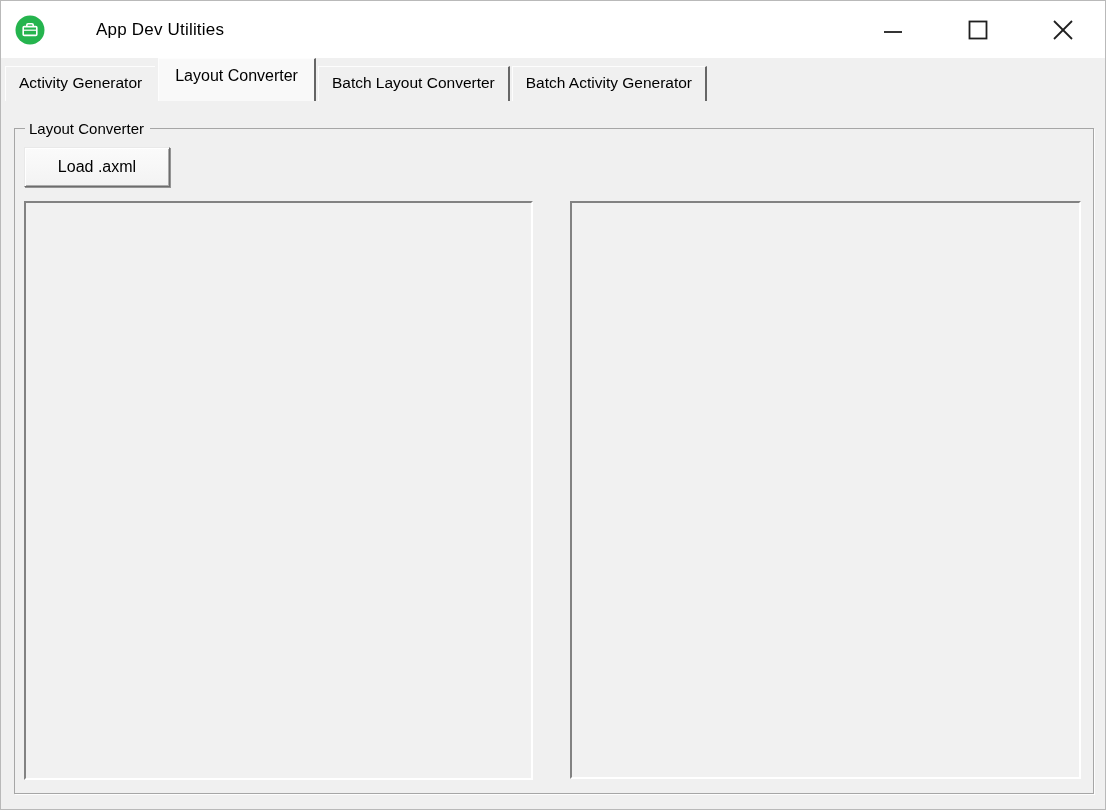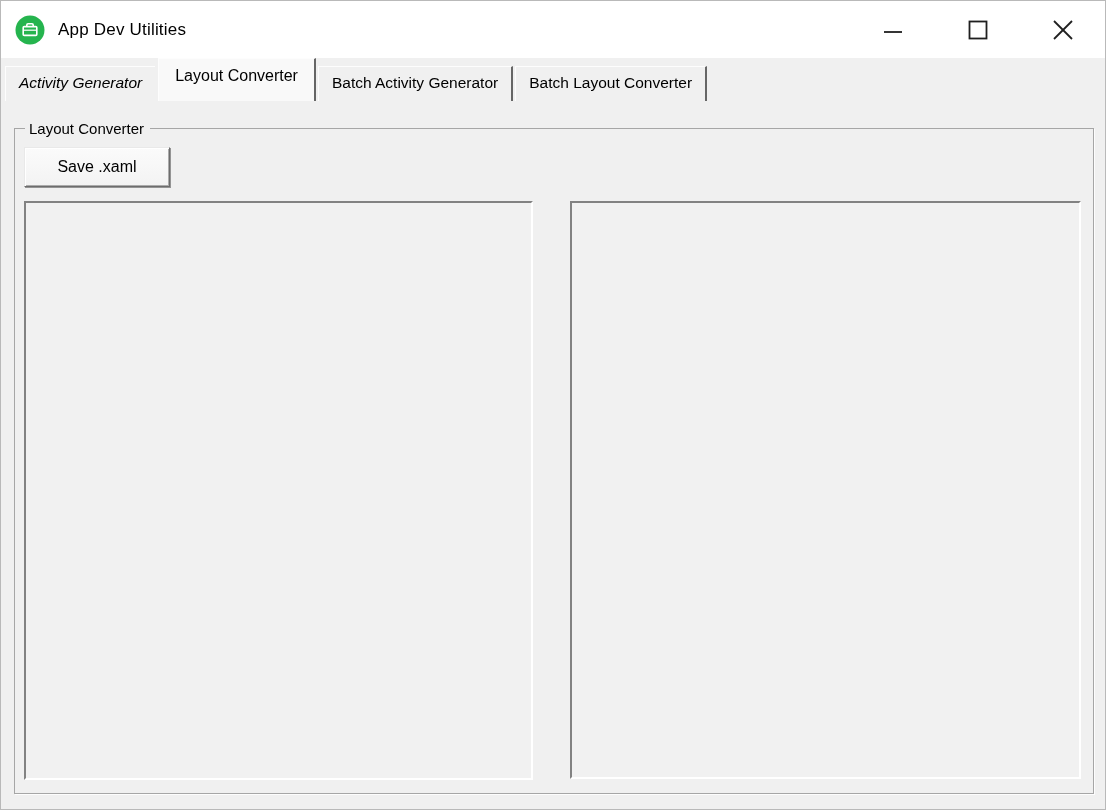--- a/index.html
+++ b/index.html
@@ -18,20 +18,21 @@
     border: 1px solid #b9b9b9;
   }
 
   
   .titlebar {
     position: absolute; left: 0; top: 0; right: 0;
     height: 57px;
     background: #ffffff;
     display: flex; align-items: center;
     padding-left: 14px;
+    gap: 38px;
   }
   .app-icon { width: 30px; height: 30px; flex: 0 0 auto; }
   .window-title {
     margin-left: 13px;
     font-size: 17px;
     letter-spacing: 0.2px;
   }
   .win-controls {
     margin-left: auto;
     height: 100%;
@@ -58,21 +59,21 @@
     padding: 0 13px 3px 13px;
     margin-right: 2px;
     background: #f0f0f0;
     border-top: 1px solid #fdfdfd;
     border-left: 1px solid #fdfdfd;
     border-right: 2px solid #666666;
     font-size: 15.5px;
     white-space: nowrap;
     cursor: default;
   }
-  .tab.no-sep { border-right: none; margin-right: 3px; font-style: italic; }
+  .tab.no-sep { border-right: none; margin-right: 3px; }
   .tab.selected {
     height: 43px;
     padding: 0 16px 8px 16px;
     background: #f9f9f9;
     font-size: 16px;
   }
 
   
   .groupbox {
     position: absolute;
@@ -158,29 +159,29 @@
   </div>
 
   <div class="tabstrip">
     <div class="tab no-sep">
       <span>Activity Generator</span>
     </div>
     <div class="tab selected">
       <span>Layout Converter</span>
     </div>
     <div class="tab">
-      <span>Batch Activity Generator</span>
+      <span>Batch Layout Converter</span>
     </div>
     <div class="tab">
-      <span>Batch Layout Converter</span>
+      <span>Batch Activity Generator</span>
     </div>
   </div>
 
   <fieldset class="groupbox">
     <legend>Layout Converter</legend>
   </fieldset>
 
-  <button id="load-btn" class="btn3d">Save .xaml</button>
+  <button id="load-btn" class="btn3d">Load .axml</button>
 
   <textarea id="ta-left" class="sunken-text" spellcheck="false" style=""></textarea>
   <textarea id="ta-right" class="sunken-text" spellcheck="false" style=""></textarea>
 
 </div>
 
 </body></html>

